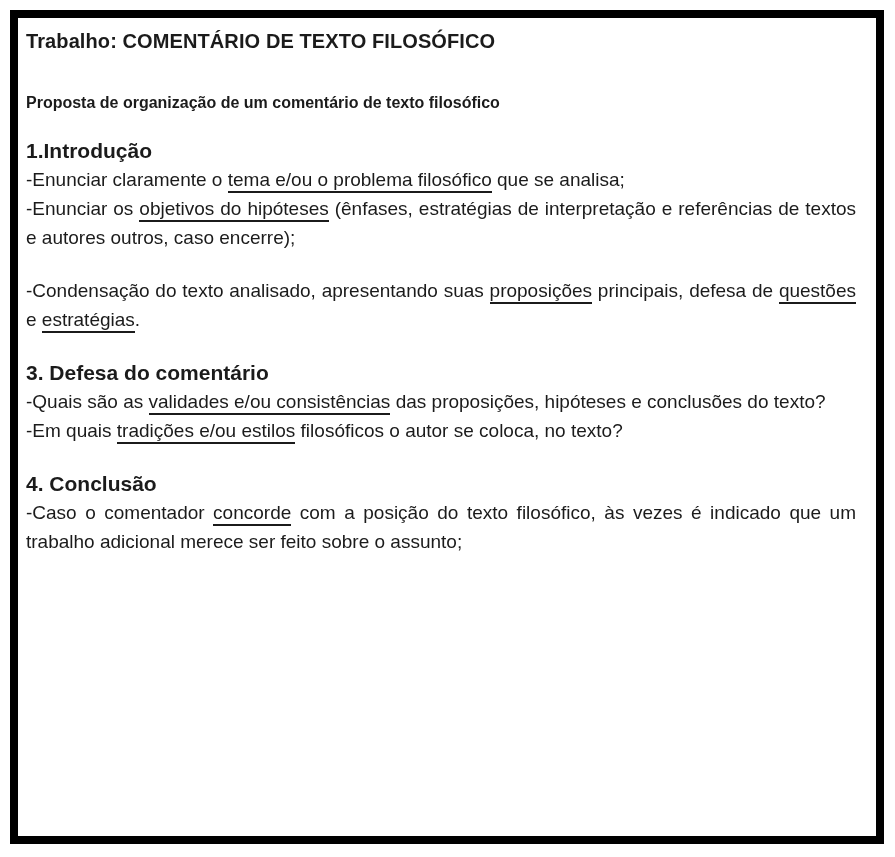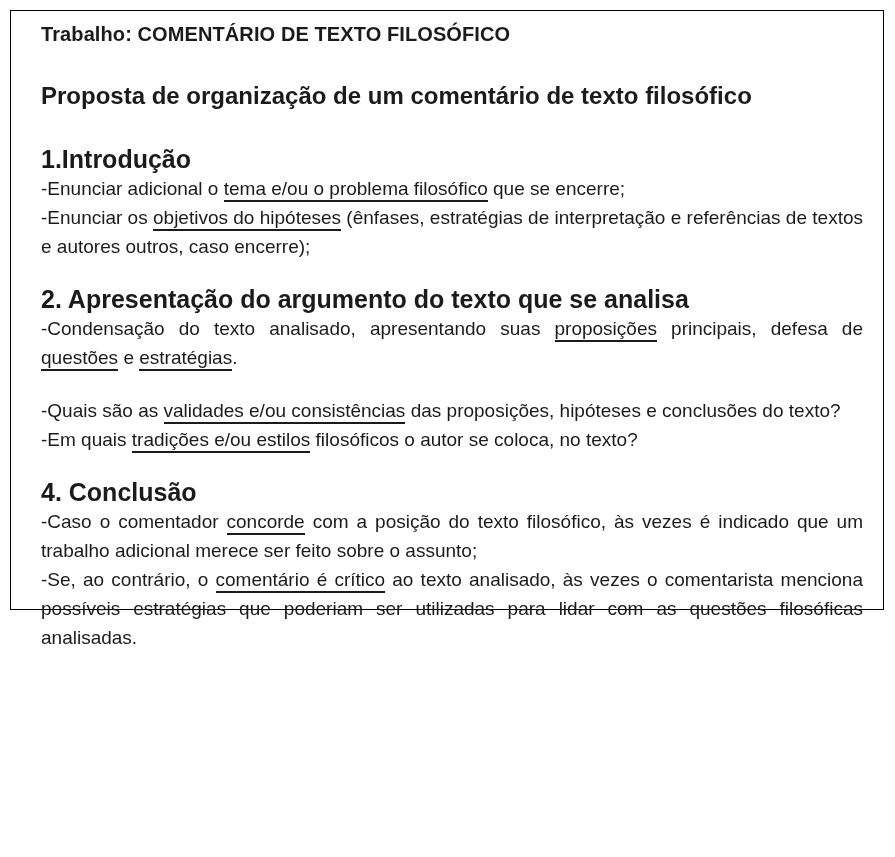--- a/index.html
+++ b/index.html
@@ -10,45 +10,45 @@
   }
   .page {
     position: relative;
     width: 895px; height: 857px;
     background: #ffffff;
     overflow: hidden;
   }
   .frame {
     position: absolute;
     left: 10px; top: 10px;
-    width: 874px; height: 600px;
+    width: 874px; height: 834px;
     box-sizing: border-box;
-    border: 1px solid #c2410c;
+    border: 8px solid #c2410c;
     background: #ffffff;
-    padding: 8px 20px 0 30px;
+    padding: 8px 20px 0 8px;
     color: #1b1b1b;
   }
   p { margin: 0; }
   .title {
     font-size: 20px;
     font-weight: bold;
     line-height: 30px;
     margin-bottom: 32px;
     letter-spacing: 0.1px;
   }
   .subtitle {
-    font-size: 24px;
+    font-size: 16px;
     font-weight: bold;
     line-height: 30px;
-    margin-bottom: 34px;
+    margin-bottom: 18px;
   }
   .doc-section { margin-top: 24px; }
   .doc-section:first-of-type { margin-top: 0; }
   .heading {
-    font-size: 25px;
+    font-size: 21px;
     font-weight: bold;
     line-height: 29px;
   }
   .item {
     font-size: 19px;
     line-height: 29px;
     text-align: justify;
   }
   .item .u {
     border-bottom: 2px solid currentColor;
@@ -60,34 +60,33 @@
 <body style="background: rgb(255, 255, 255);">
 
 <div class="page">
   <div class="frame" style="border-color: rgb(0, 0, 0); color: rgb(27, 27, 27);">
 
     <p class="title">Trabalho: COMENTÁRIO DE TEXTO FILOSÓFICO</p>
     <p class="subtitle">Proposta de organização de um comentário de texto filosófico</p>
 
     <section class="doc-section">
       <p class="heading">1.Introdução</p>
-      <p class="item"><span>-Enunciar adicional o </span><span class="u">tema e/ou o problema filosófico</span><span> que se encerre;</span></p>
+      <p class="item"><span>-Enunciar claramente o </span><span class="u">tema e/ou o problema filosófico</span><span> que se analisa;</span></p>
       <p class="item"><span>-Enunciar os </span><span class="u">objetivos do hipóteses</span><span> (ênfases, estratégias de interpretação e referências de textos e autores outros, caso encerre);</span></p>
     </section>
 
     <section class="doc-section">
-      <p class="heading">2. Apresentação do argumento do texto que se analisa</p>
       <p class="item"><span>-Condensação do texto analisado, apresentando suas </span><span class="u">proposições</span><span> principais, defesa de </span><span class="u">questões</span><span> e </span><span class="u">estratégias</span><span>.</span></p>
     </section>
 
     <section class="doc-section">
+      <p class="heading">3. Defesa do comentário</p>
       <p class="item"><span>-Quais são as </span><span class="u">validades e/ou consistências</span><span> das proposições, hipóteses e conclusões do texto?</span></p>
       <p class="item"><span>-Em quais </span><span class="u">tradições e/ou estilos</span><span> filosóficos o autor se coloca, no texto?</span></p>
     </section>
 
     <section class="doc-section">
       <p class="heading">4. Conclusão</p>
       <p class="item"><span>-Caso o comentador </span><span class="u">concorde</span><span> com a posição do texto filosófico, às vezes é indicado que um trabalho adicional merece ser feito sobre o assunto;</span></p>
-      <p class="item"><span>-Se, ao contrário, o </span><span class="u">comentário é crítico</span><span> ao texto analisado, às vezes o comentarista menciona possíveis estratégias que poderiam ser utilizadas para lidar com as questões filosóficas analisadas.</span></p>
     </section>
 
   </div>
 </div>
 
 </body></html>

